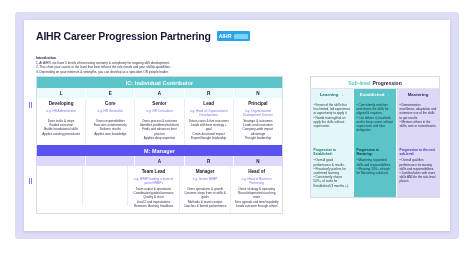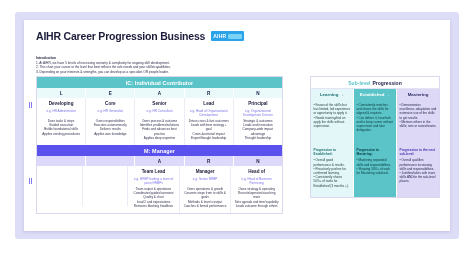--- a/index.html
+++ b/index.html
@@ -99,21 +99,21 @@
   }
 </style>
 </head>
 <body>
 
 <div class="frame"></div>
 
 <div class="canvas">
 
   <div class="title-row">
-    <div class="title">AIHR Career Progression Business</div>
+    <div class="title">AIHR Career Progression Partnering</div>
     <div class="logo">
       <span class="logo-txt">AIHR</span>
       <span class="logo-bar"></span>
     </div>
   </div>
 
   <div class="intro">
     <div class="intro-h">Introduction</div>
     <div class="intro-l">1. At AIHR, we have 5 levels of increasing seniority &amp; complexity for ongoing skill development.</div>
     <div class="intro-l">2. This chart your career at the level that best reflects the role needs and your skills/capabilities.</div>

